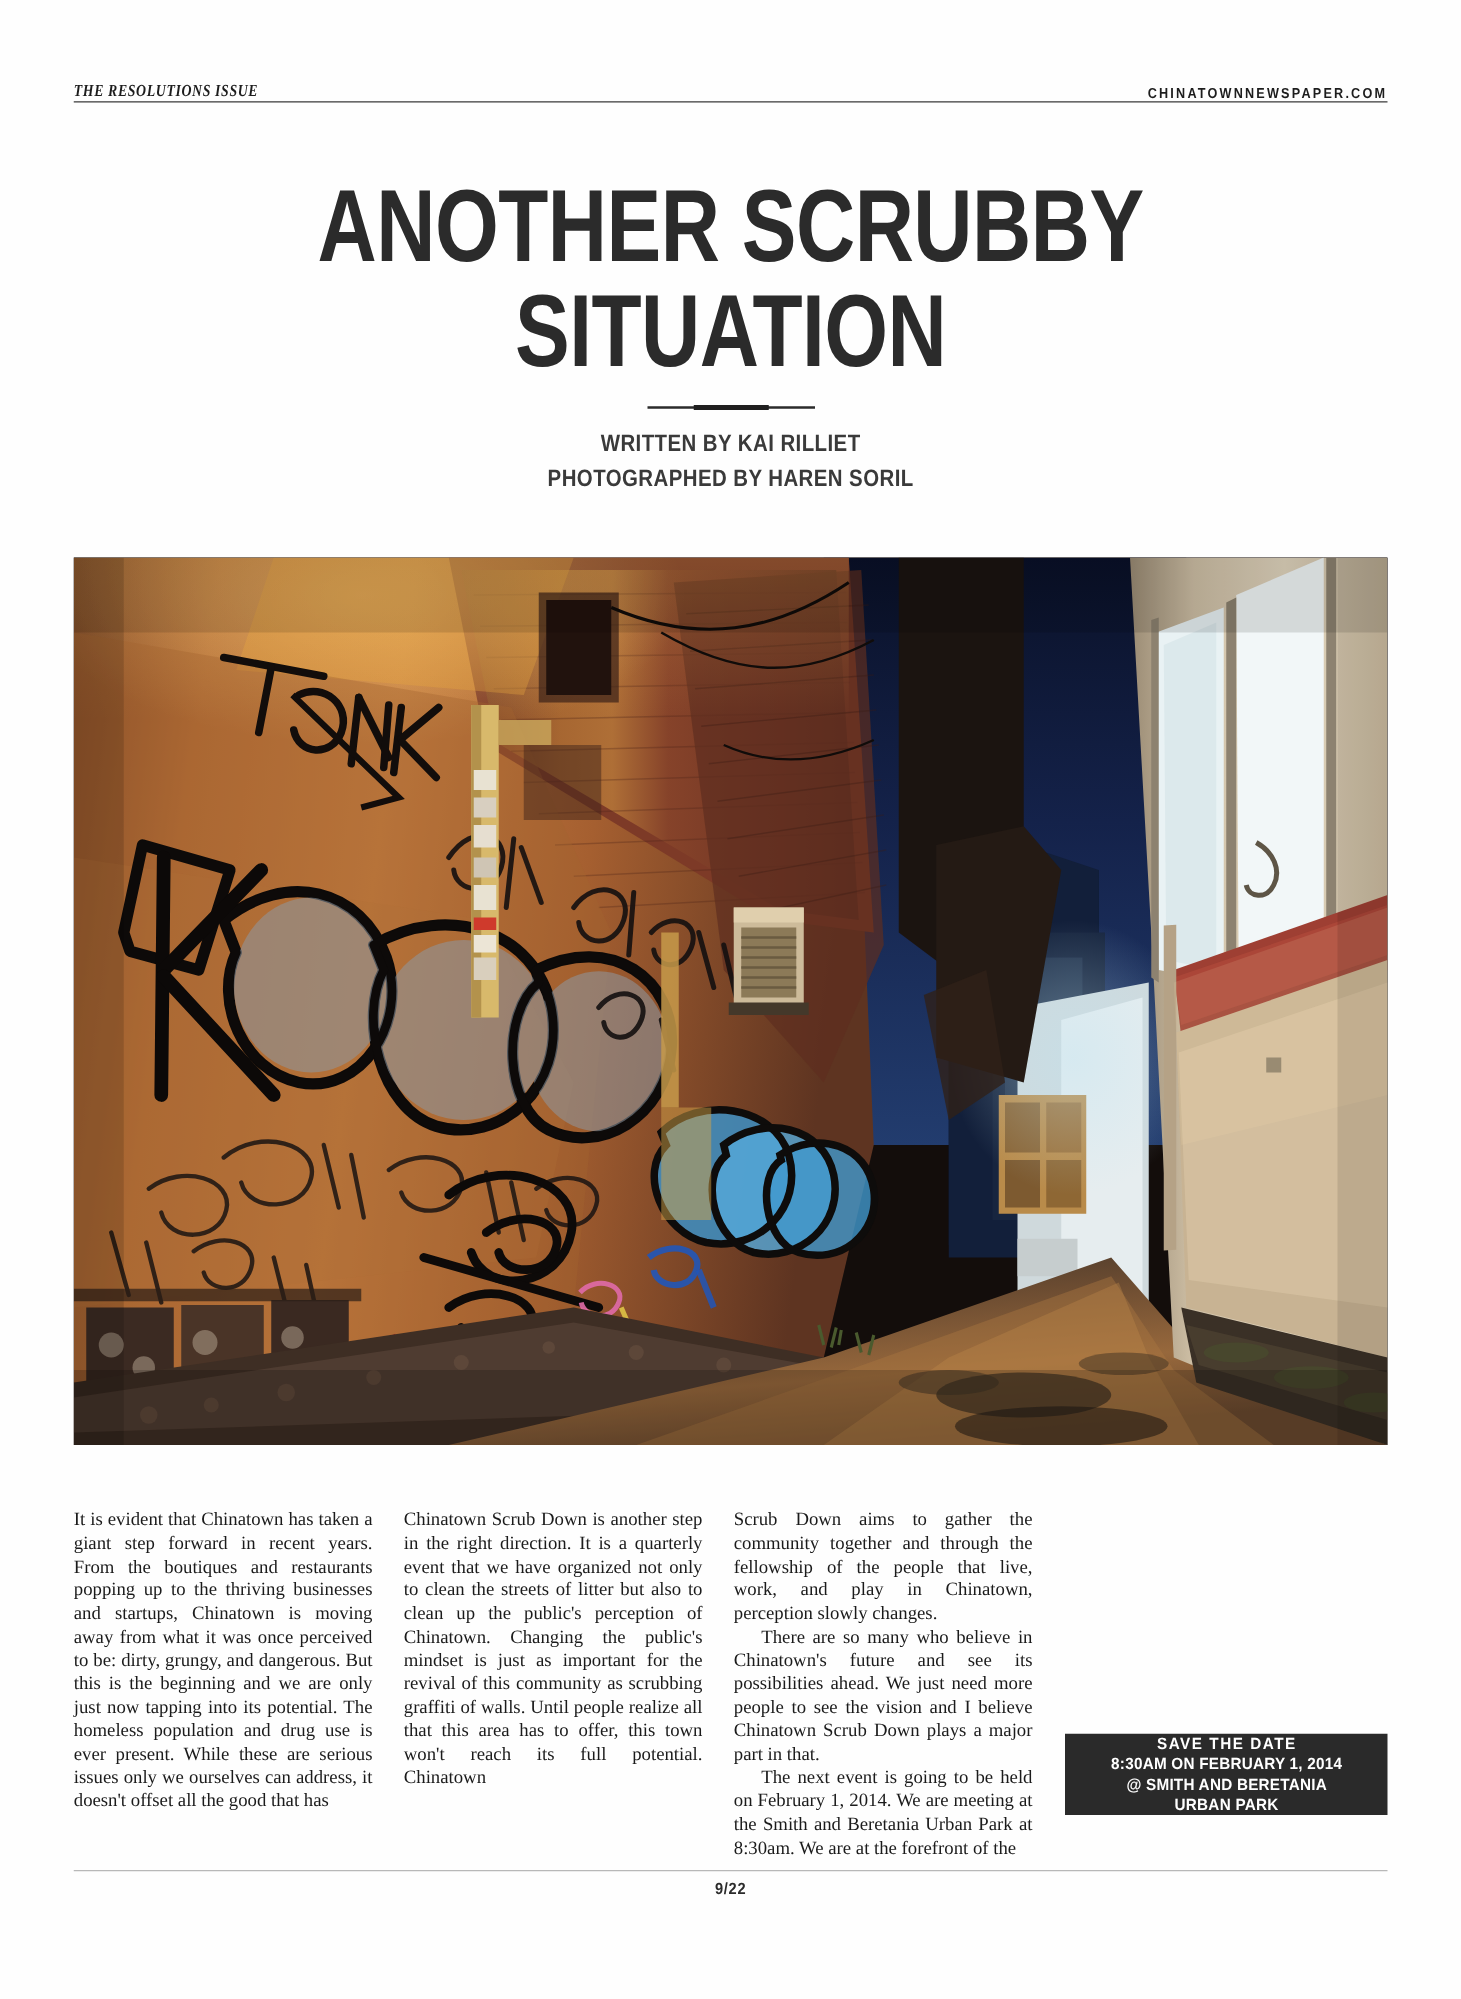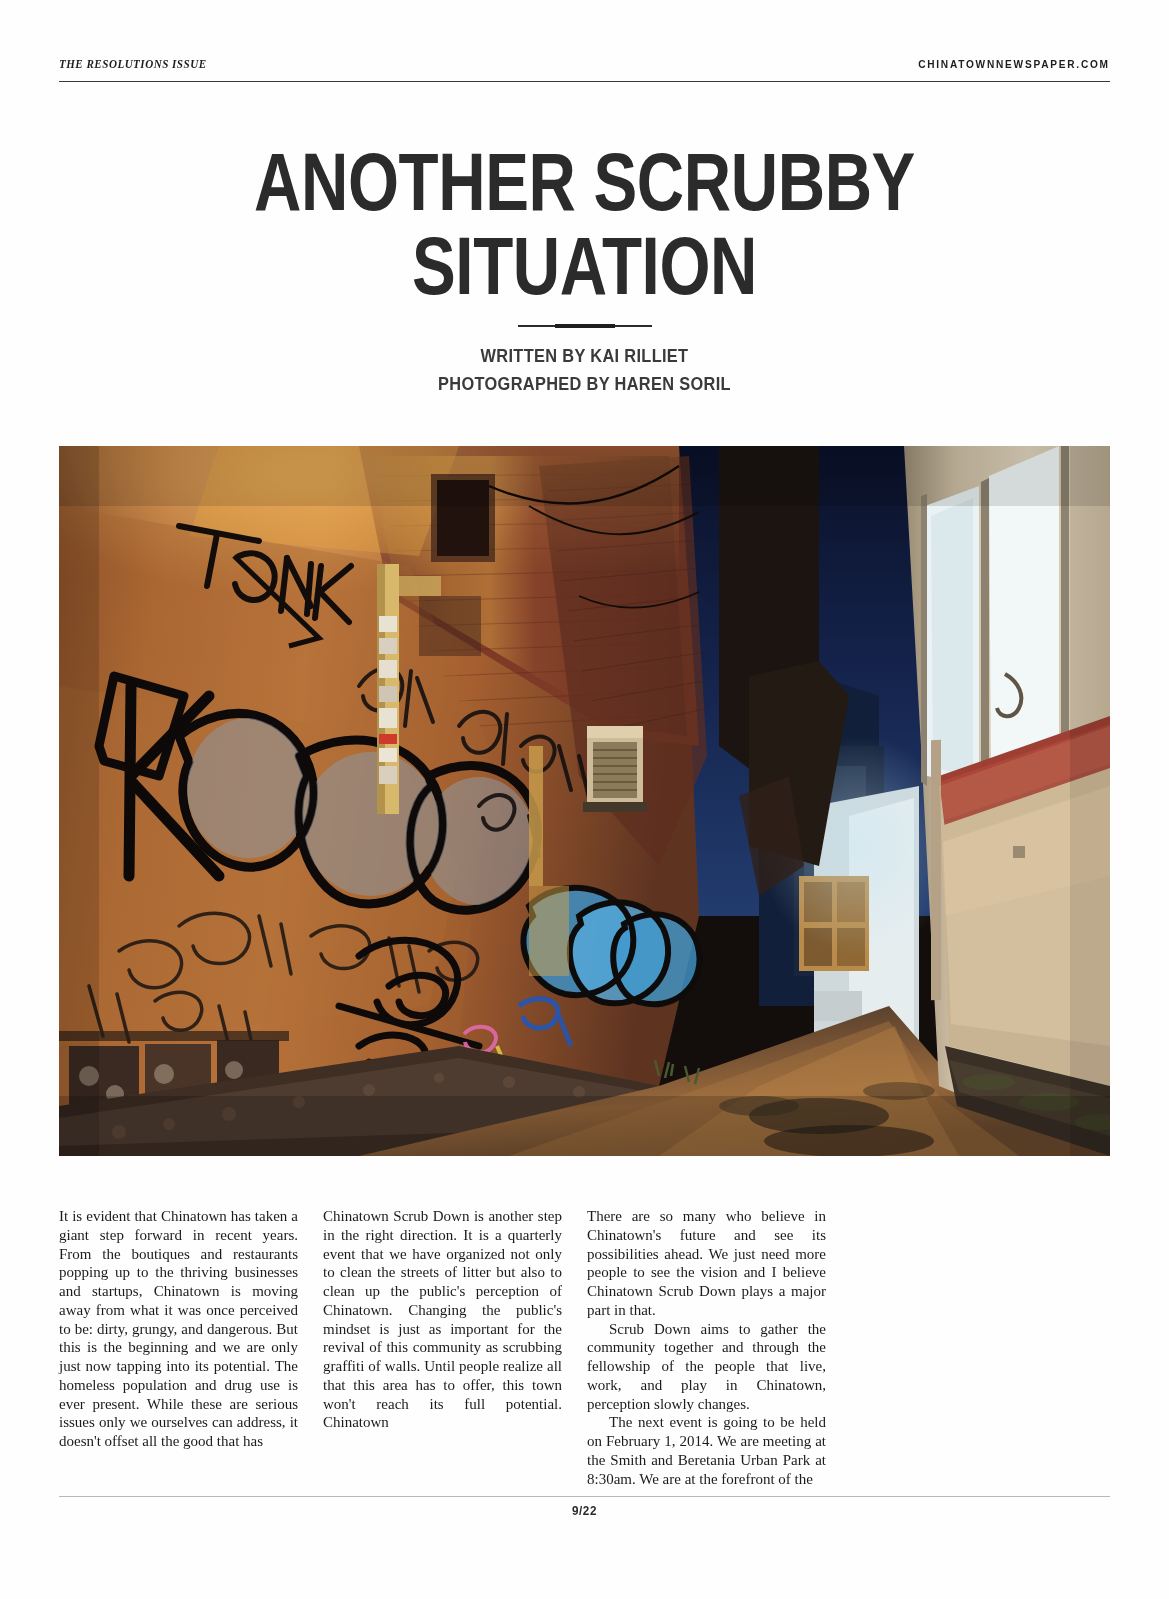--- a/index.html
+++ b/index.html
@@ -23,21 +23,21 @@
 
   
   .masthead {
     position: absolute;
     left: 59px;
     top: 47px;
     width: 1051px;
     height: 34px;
     border-bottom: 1.4px solid #3a3a3a;
     display: flex;
-    align-items: center;
+    align-items: flex-end;
     justify-content: space-between;
   }
   .masthead-left {
     font-family: "Liberation Serif", serif;
     font-style: italic;
     font-weight: 700;
     font-size: 13.5px;
     letter-spacing: 0.6px;
     color: #1d1d1d;
     transform: scaleX(0.82);
@@ -555,23 +555,29 @@
   </div>
 
   <div class="columns">
     <div class="col">
       <p>It is evident that Chinatown has taken a giant step forward in recent years. From the boutiques and restaurants popping up to the thriving businesses and startups, Chinatown is moving away from what it was once perceived to be: dirty, grungy, and dangerous. But this is the beginning and we are only just now tapping into its potential. The homeless population and drug use is ever present. While these are serious issues only we ourselves can address, it doesn't offset all the good that has</p>
     </div>
     <div class="col">
       <p>Chinatown Scrub Down is another step in the right direction. It is a quarterly event that we have organized not only to clean the streets of litter but also to clean up the public's perception of Chinatown. Changing the public's mindset is just as important for the revival of this community as scrubbing graffiti of walls. Until people realize all that this area has to offer, this town won't reach its full potential. Chinatown</p>
     </div>
     <div class="col">
+      <p>Scrub Down aims to gather the community together and through the fellowship of the people that live, work, and play in Chinatown, perception slowly changes.</p>
       <p>There are so many who believe in Chinatown's future and see its possibilities ahead. We just need more people to see the vision and I believe Chinatown Scrub Down plays a major part in that.</p>
-      <p>Scrub Down aims to gather the community together and through the fellowship of the people that live, work, and play in Chinatown, perception slowly changes.</p>
       <p>The next event is going to be held on February 1, 2014. We are meeting at the Smith and Beretania Urban Park at 8:30am. We are at the forefront of the</p>
     </div>
   </div>
 
+  <div class="save-box">
+    <div class="std-title">SAVE THE DATE</div>
+    <div class="std-line">8:30AM ON FEBRUARY 1, 2014</div>
+    <div class="std-line">@ SMITH AND BERETANIA</div>
+    <div class="std-line">URBAN PARK</div>
+  </div>
 
   <div class="footer-rule"></div>
   <div class="pagenum">9/22</div>
 
 </div>
 
 </body></html>

